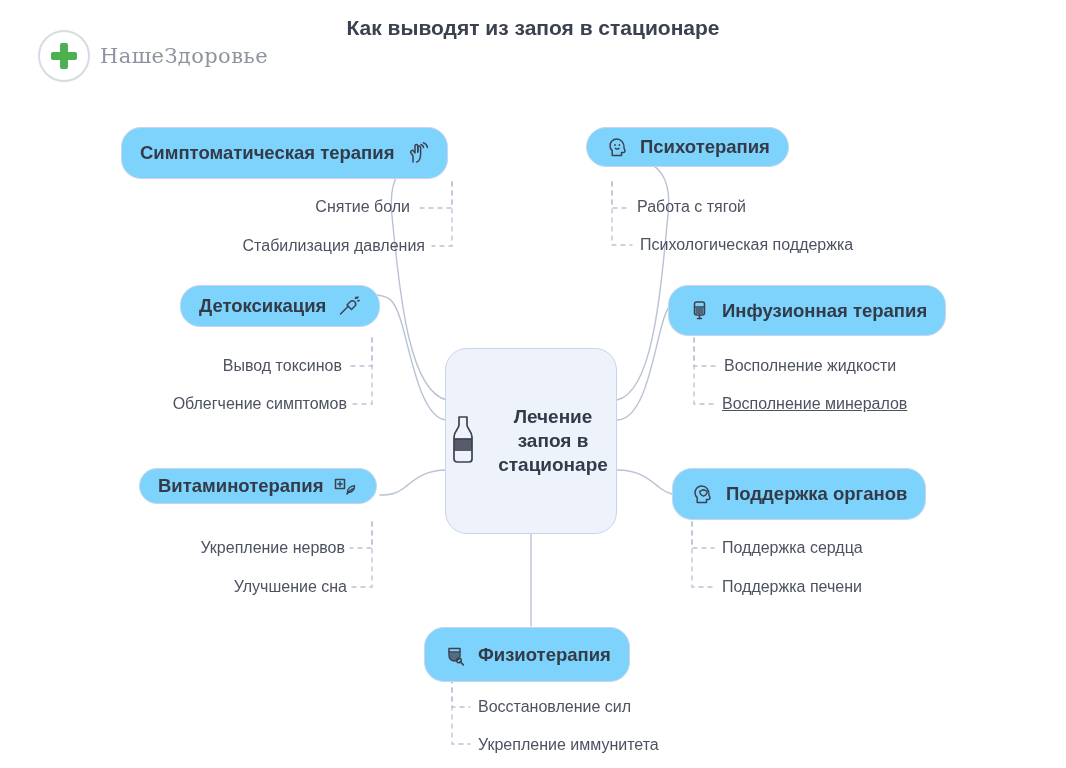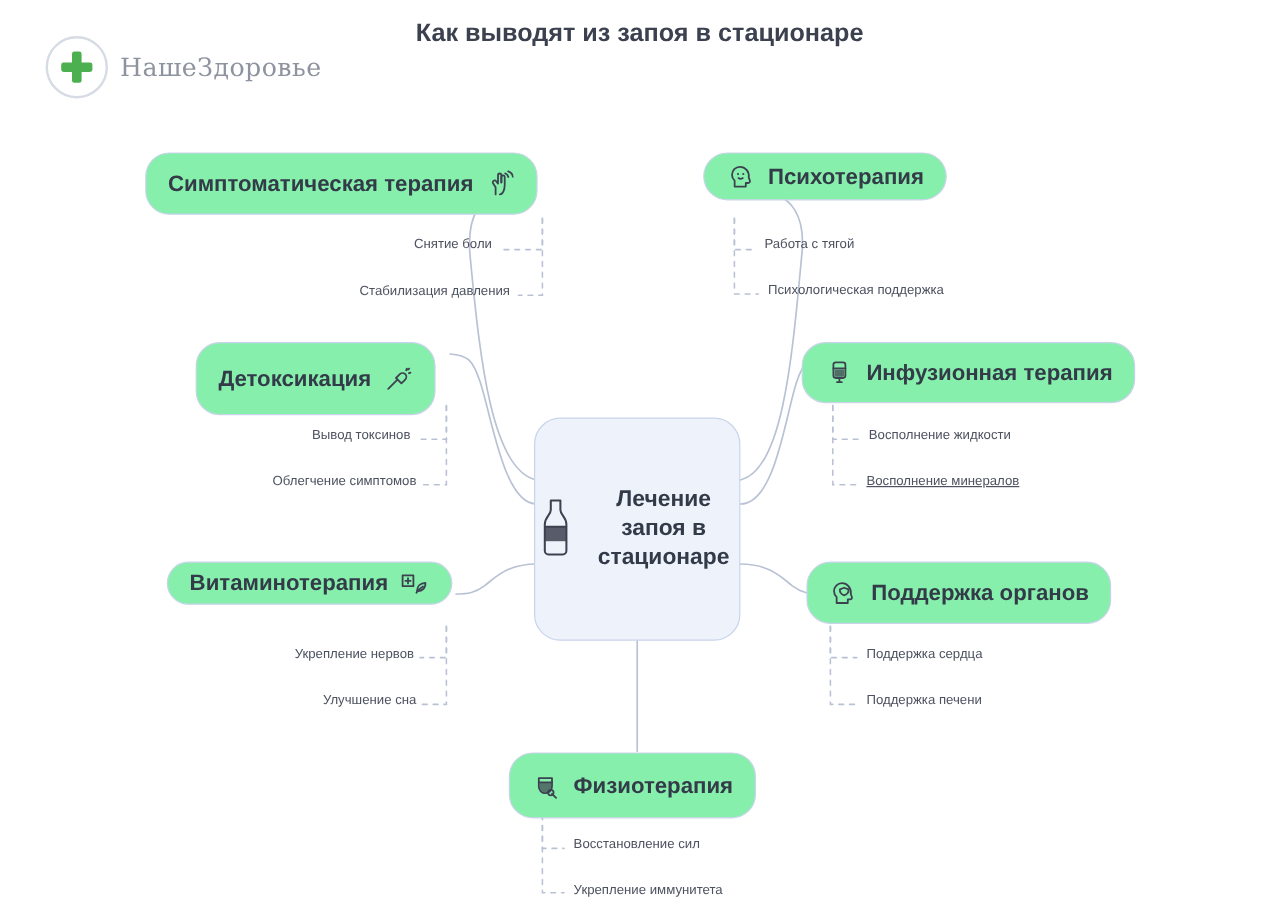--- a/index.html
+++ b/index.html
@@ -87,21 +87,21 @@
     top: 0;
     width: 1066px;
     height: 768px;
     pointer-events: none;
   }
 
   
   .node {
     position: absolute;
     box-sizing: border-box;
-    background: #86efac;
+    background: #7dd3fc;
     border: 1.5px solid #c9d4ea;
     border-radius: 20px;
     display: flex;
     align-items: center;
     gap: 9px;
     padding: 0 18px;
     font-size: 18.5px;
     font-weight: bold;
     color: #333a48;
     white-space: nowrap;
@@ -137,21 +137,21 @@
     font-size: 19px;
     font-weight: bold;
     line-height: 1.28;
     text-align: center;
     color: #333a48;
   }
 
   
   .sub {
     position: absolute;
-    font-size: 11px;
+    font-size: 16px;
     color: #4d5260;
     white-space: nowrap;
   }
   .sub.right-aligned { text-align: right; }
 </style>
 </head>
 <body>
 
 <div id="logo">
   <div class="mark">
@@ -246,21 +246,21 @@
         <circle cx="13.4" cy="10" r=".9" fill="#3d4250" stroke="none"></circle>
         <path d="M9.4 13.4 q1.8 1.4 3.6 0"></path>
       </g>
     </svg>
   </span>
   <span>Психотерапия</span>
 </div>
 <div class="sub" style="left:637px; top:198px;">Работа с тягой</div>
 <div class="sub" style="left:640px; top:236px;">Психологическая поддержка</div>
 
-<div class="node icon-right" style="left:163px; top:285px; height:61px;">
+<div class="node icon-right" style="left:180px; top:285px; height:42px;">
   <span class="ico">
     <svg width="24" height="24" viewBox="0 0 24 24">
       <g fill="none" stroke="#3d4250" stroke-width="1.5" stroke-linecap="round" stroke-linejoin="round">
         <path d="M4.5 20 L12 12.5"></path>
         <path d="M11 11 l4.5 4.5 l3.2 -3.2 a3.2 3.2 0 0 0 0 -4.5 l0 0 a3.2 3.2 0 0 0 -4.5 0 z"></path>
         <path d="M19.5 4.6 l.5 -1.4 M21.8 7 l1.4 -.5 M21 4.1 l1 -1"></path>
       </g>
     </svg>
   </span>
   <span>Детоксикация</span>

